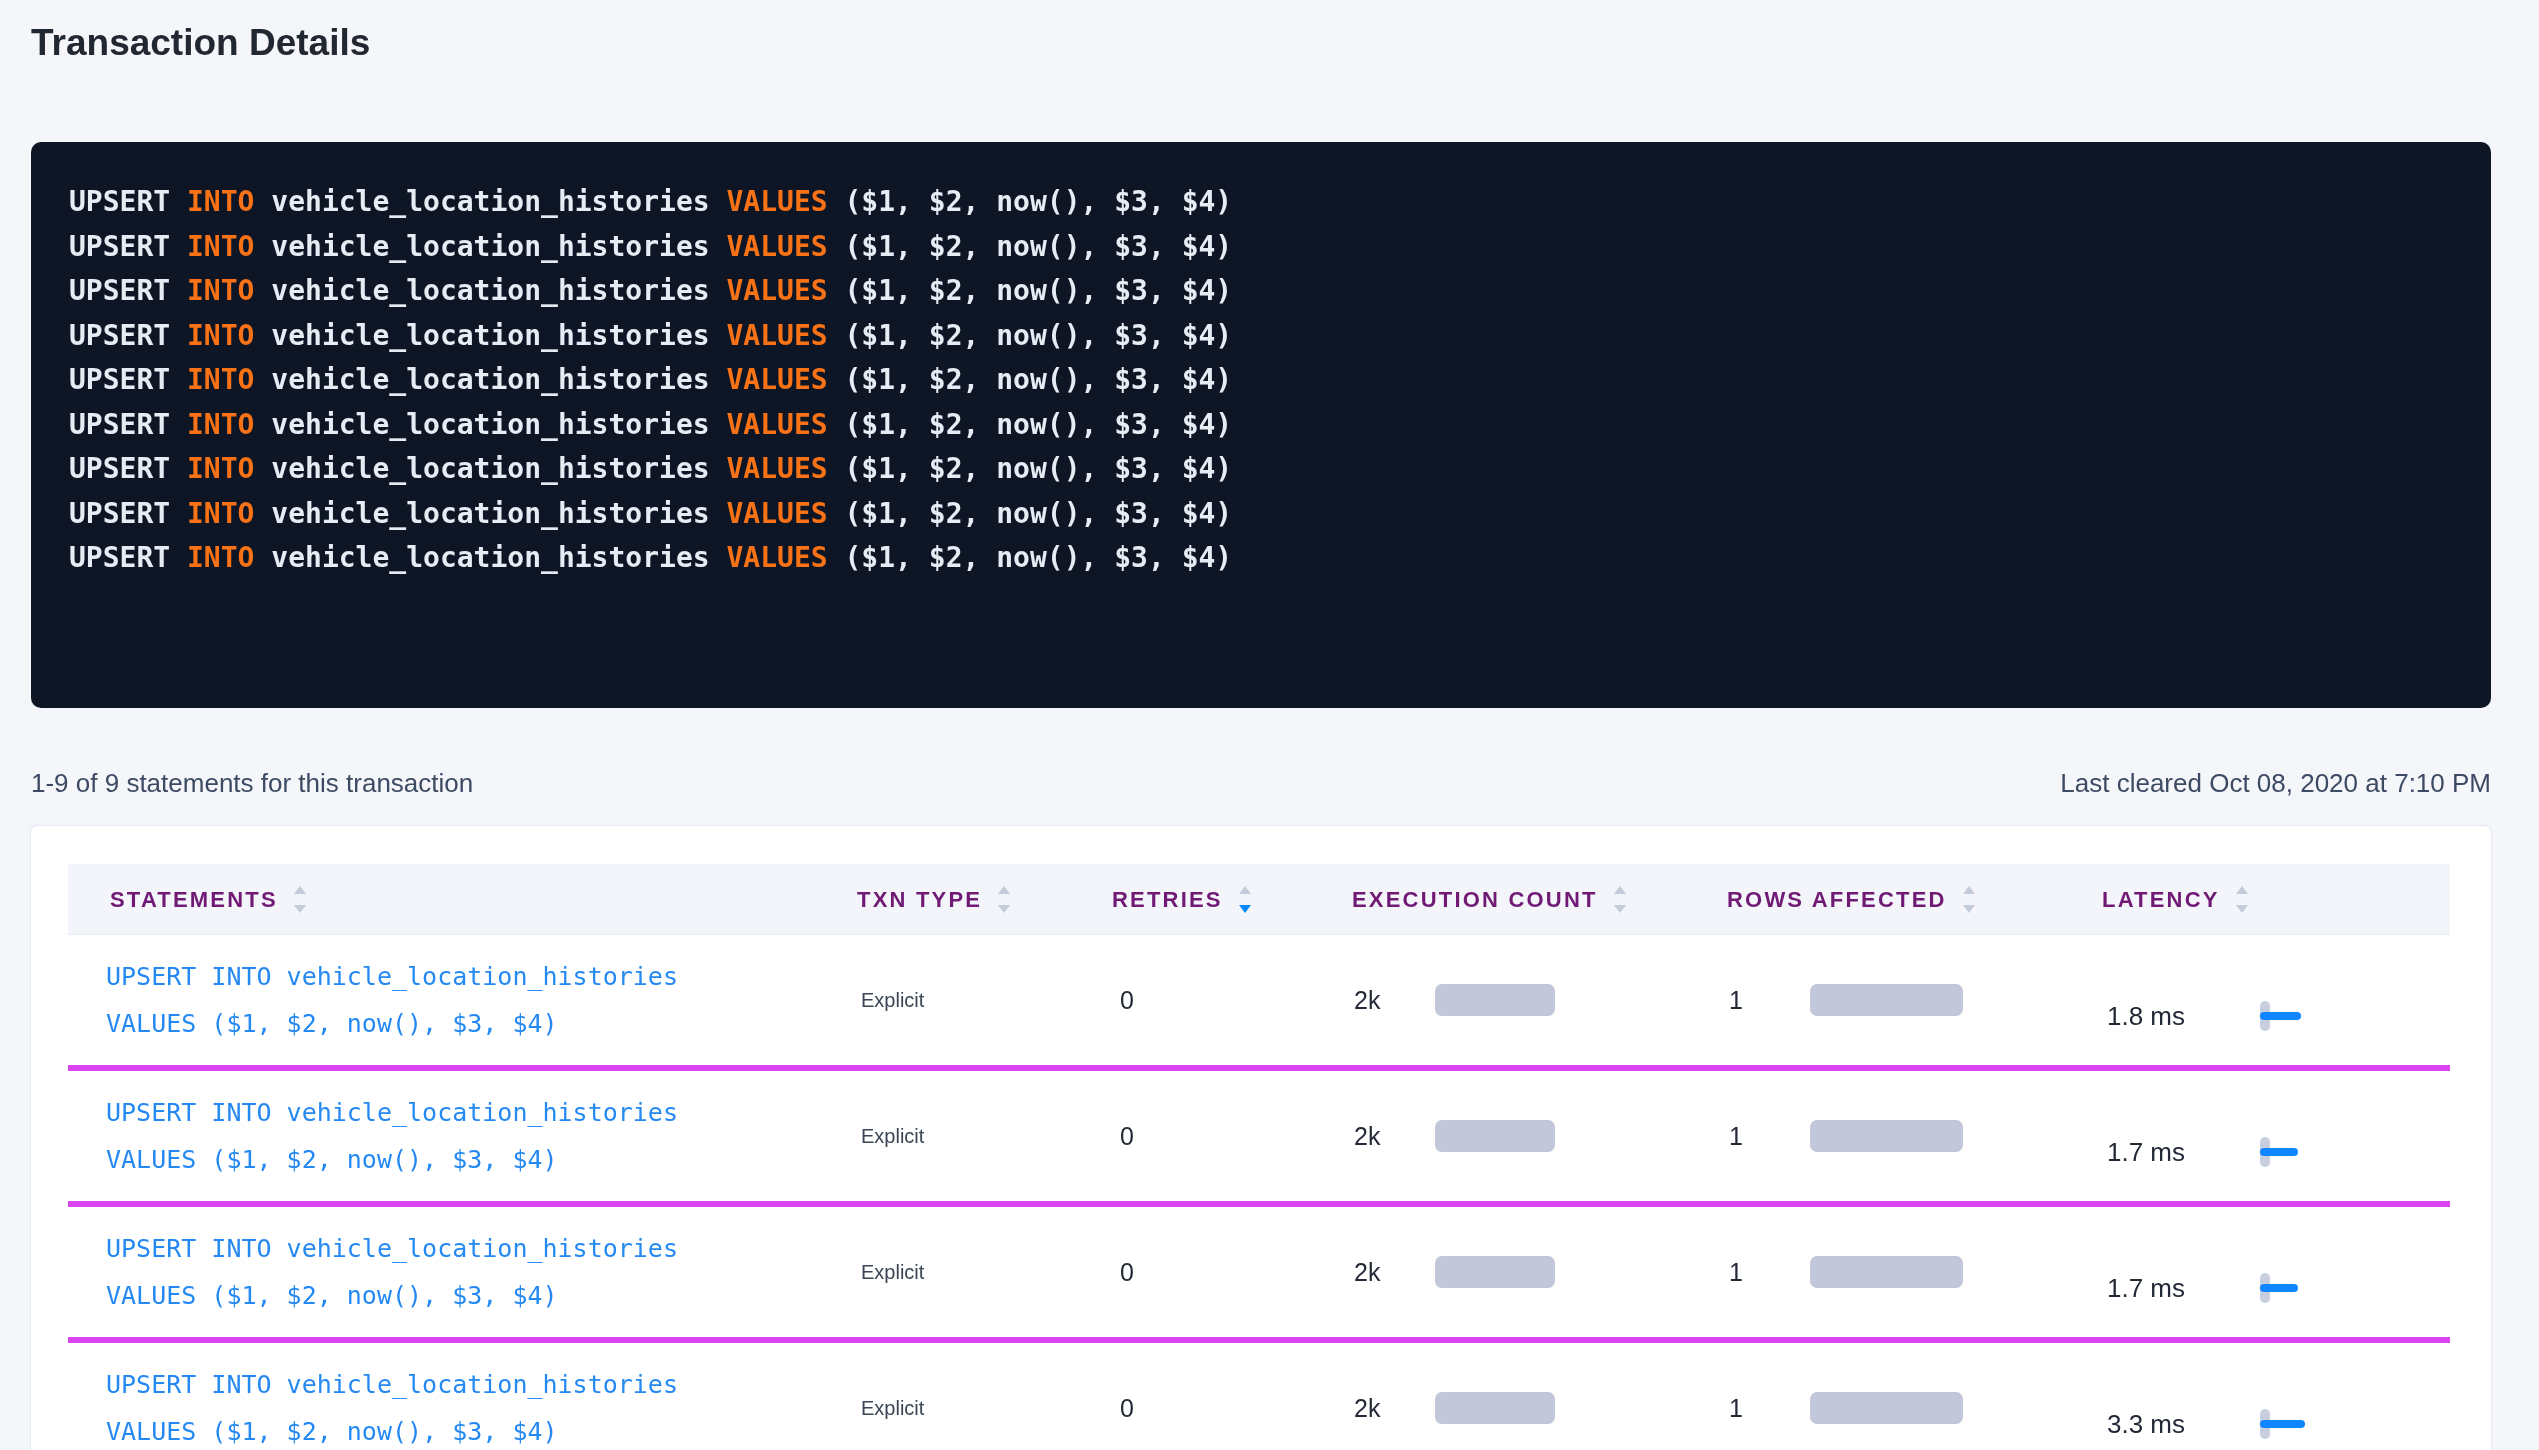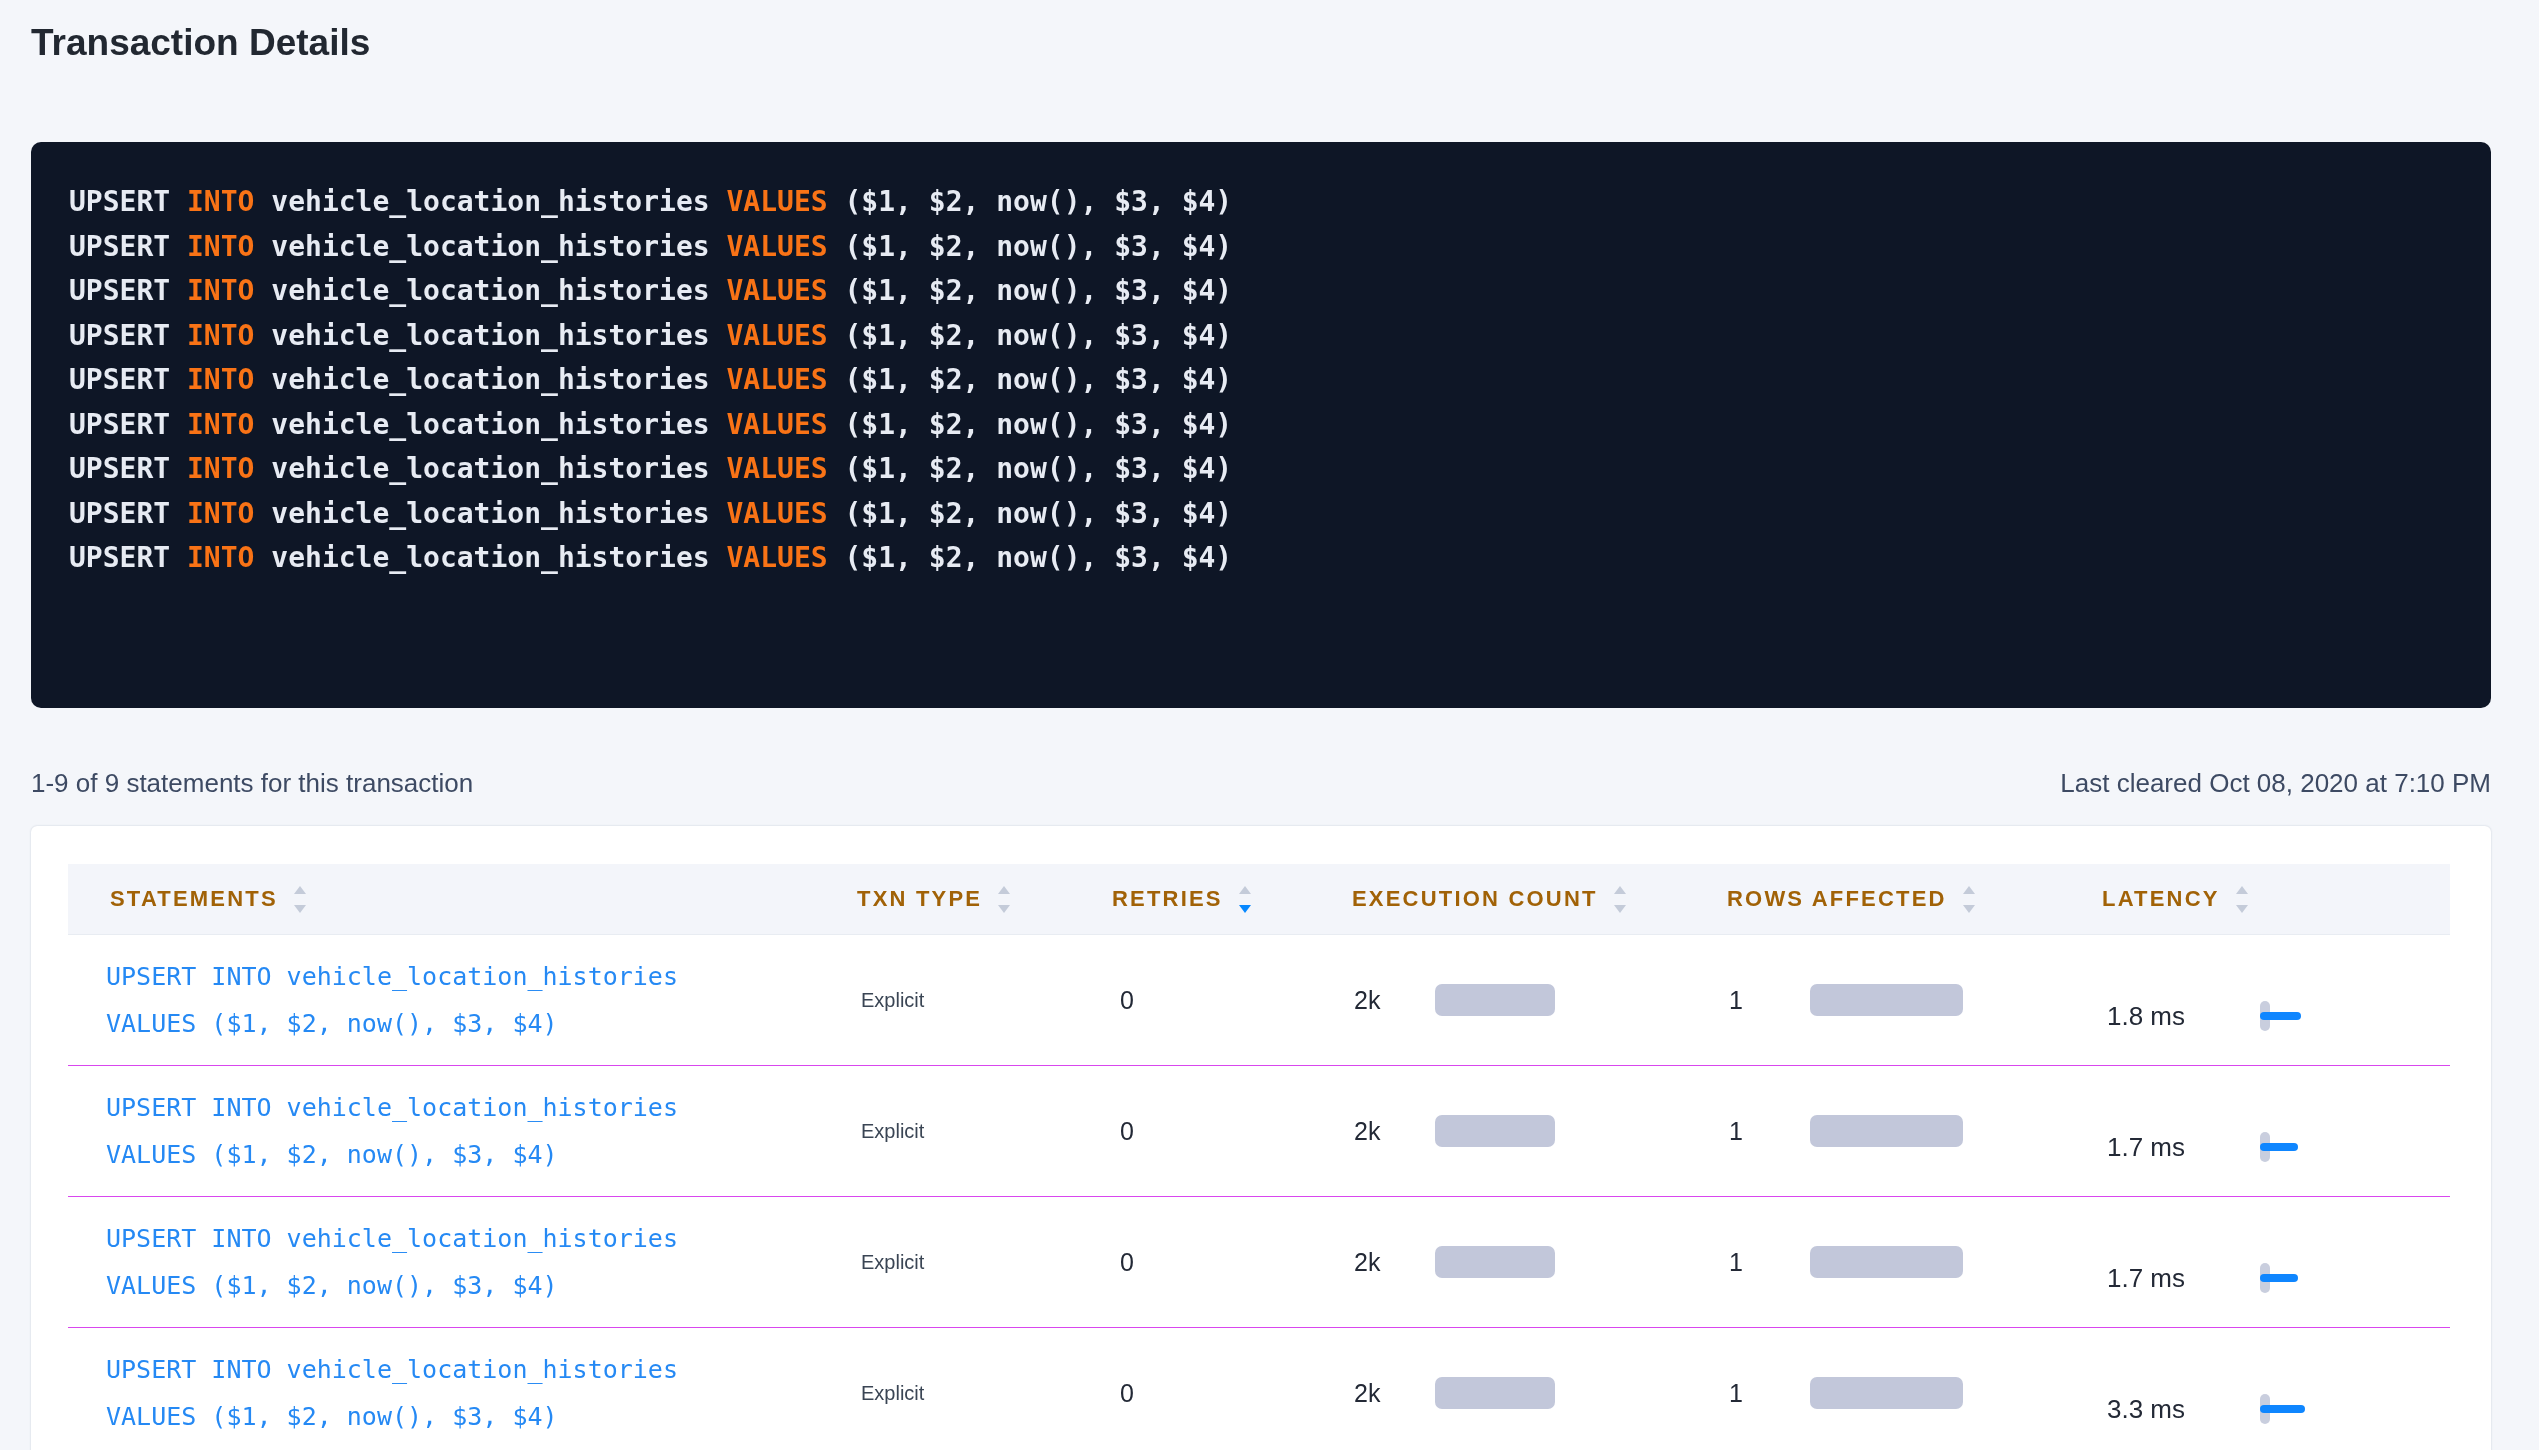--- a/index.html
+++ b/index.html
@@ -56,41 +56,41 @@
     display: grid;
     grid-template-columns: 775px 255px 240px 375px 375px 362px;
     align-items: center;
   }
   .thead {
     height: 70px;
     background: #f3f5fa;
     border-bottom: 1px solid #e8ecf2;
   }
   .th {
-    display: flex; align-items: center; gap: 16px;
+    display: flex; align-items: flex-end; gap: 16px;
     padding-left: 14px;
     font-size: 22px; font-weight: bold; letter-spacing: 2.2px;
-    color: #a16207; text-transform: uppercase;
+    color: #701a75; text-transform: uppercase;
     cursor: pointer; white-space: nowrap;
   }
   .th.first { padding-left: 42px; }
   .sort { display: inline-flex; flex-direction: column; gap: 11px; }
   .tri-up {
     width: 0; height: 0;
     border-left: 6px solid transparent; border-right: 6px solid transparent;
     border-bottom: 8px solid #c4cbd9;
   }
   .tri-down {
     width: 0; height: 0;
     border-left: 6px solid transparent; border-right: 6px solid transparent;
     border-top: 8px solid #c4cbd9;
   }
   .tri-down.active { border-top-color: #0788ff; }
 
-  .row { height: 130px; border-bottom: 1px solid #d946ef; }
+  .row { height: 130px; border-bottom: 6px solid #d946ef; }
 
   .stmt-cell {
     padding-left: 38px;
     display: flex; flex-direction: column; justify-content: center;
   }
   .stmt-link {
     font-family: "DejaVu Sans Mono", monospace;
     font-size: 25px; line-height: 47px;
     color: #2589f4; text-decoration: none;
     white-space: pre; cursor: pointer;

